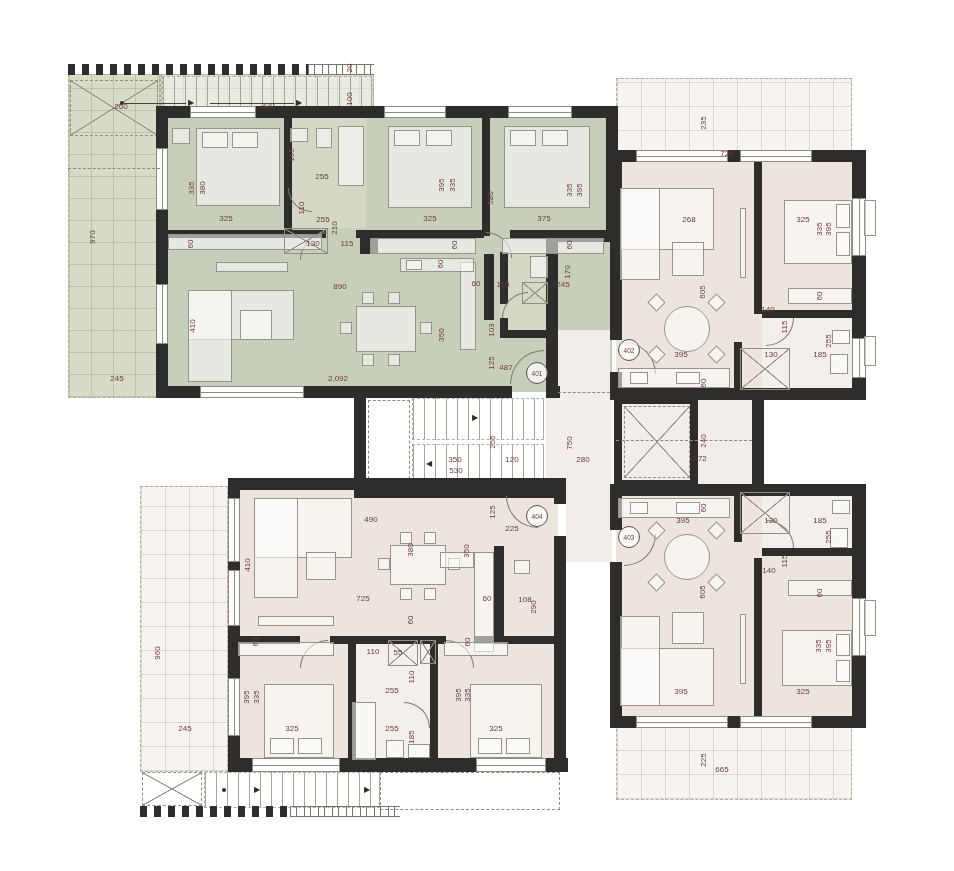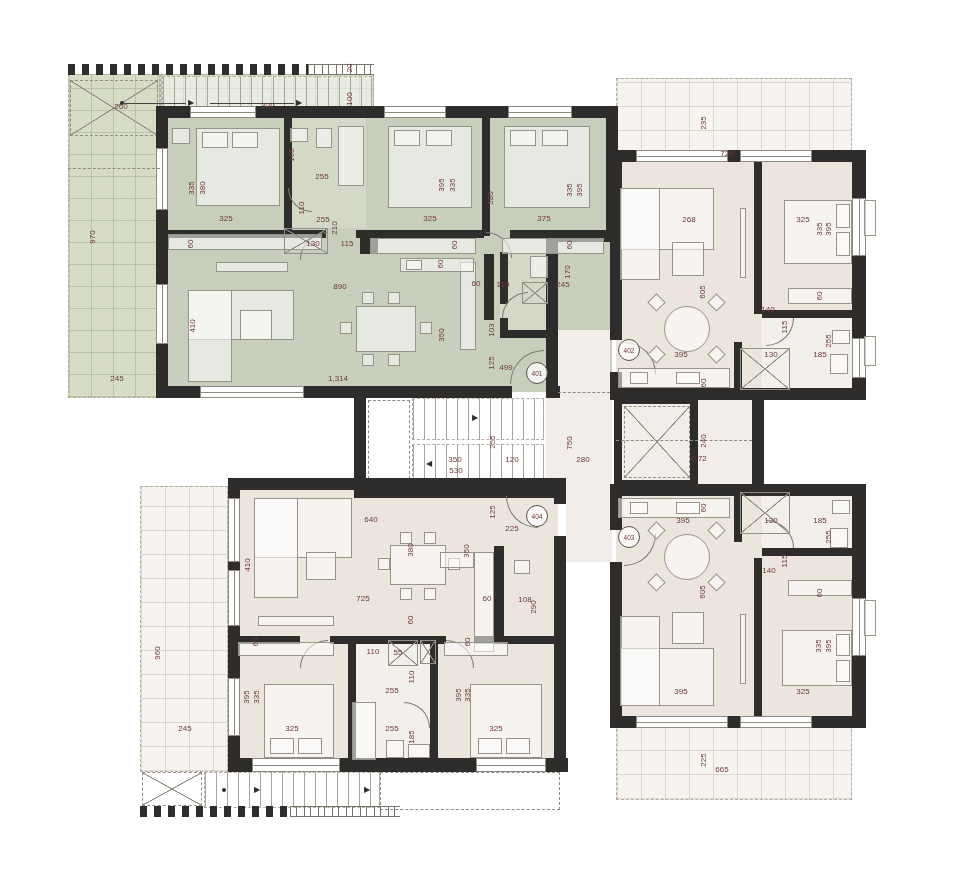--- a/index.html
+++ b/index.html
@@ -306,38 +306,38 @@
       <span class="dim v" style="left: 291px; top: 155px;">165</span>
       <span class="dim" style="left: 322px; top: 176px;">255</span>
       <span class="dim v" style="left: 301px; top: 208px;">110</span>
       <span class="dim" style="left: 323px; top: 219px;">255</span>
       <span class="dim v" style="left: 334px; top: 228px;">210</span>
       <span class="dim" style="left: 313px; top: 243px;">130</span>
       <span class="dim" style="left: 347px; top: 243px;">115</span>
       <span class="dim" style="left: 340px; top: 286px;">890</span>
       <span class="dim v" style="left: 192px; top: 326px;">410</span>
       <span class="dim v" style="left: 441px; top: 335px;">350</span>
-      <span class="dim" style="left: 338px; top: 378px;">1,314</span>
+      <span class="dim" style="left: 338px; top: 378px;">2,092</span>
       <span class="dim v" style="left: 441px; top: 185px;">395</span>
       <span class="dim v" style="left: 452px; top: 185px;">335</span>
       <span class="dim" style="left: 430px; top: 218px;">325</span>
       <span class="dim v" style="left: 490px; top: 198px;">580</span>
       <span class="dim v" style="left: 569px; top: 190px;">335</span>
       <span class="dim v" style="left: 579px; top: 190px;">395</span>
       <span class="dim" style="left: 544px; top: 218px;">375</span>
       <span class="dim v" style="left: 454px; top: 245px;">60</span>
       <span class="dim v" style="left: 569px; top: 245px;">60</span>
       <span class="dim v" style="left: 440px; top: 264px;">60</span>
       <span class="dim" style="left: 476px; top: 283px;">60</span>
       <span class="dim" style="left: 503px; top: 284px;">110</span>
       <span class="dim v" style="left: 567px; top: 272px;">170</span>
       <span class="dim" style="left: 563px; top: 284px;">245</span>
       <span class="dim v" style="left: 491px; top: 330px;">103</span>
       <span class="dim v" style="left: 491px; top: 363px;">125</span>
-      <span class="dim" style="left: 506px; top: 367px;">499</span>
+      <span class="dim" style="left: 506px; top: 367px;">487</span>
       <span class="dim v" style="left: 703px; top: 123px;">235</span>
       <span class="dim" style="left: 727px; top: 153px;">720</span>
       <span class="dim" style="left: 689px; top: 219px;">268</span>
       <span class="dim v" style="left: 702px; top: 292px;">605</span>
       <span class="dim" style="left: 681px; top: 354px;">395</span>
       <span class="dim v" style="left: 703px; top: 383px;">60</span>
       <span class="dim" style="left: 803px; top: 219px;">325</span>
       <span class="dim v" style="left: 819px; top: 229px;">335</span>
       <span class="dim v" style="left: 828px; top: 229px;">395</span>
       <span class="dim v" style="left: 819px; top: 296px;">60</span>
@@ -362,21 +362,21 @@
       <span class="dim v" style="left: 784px; top: 561px;">115</span>
       <span class="dim" style="left: 769px; top: 570px;">140</span>
       <span class="dim v" style="left: 702px; top: 592px;">605</span>
       <span class="dim v" style="left: 819px; top: 593px;">60</span>
       <span class="dim v" style="left: 818px; top: 646px;">335</span>
       <span class="dim v" style="left: 828px; top: 646px;">395</span>
       <span class="dim" style="left: 681px; top: 691px;">395</span>
       <span class="dim" style="left: 803px; top: 691px;">325</span>
       <span class="dim v" style="left: 703px; top: 760px;">225</span>
       <span class="dim" style="left: 722px; top: 769px;">665</span>
-      <span class="dim" style="left: 371px; top: 519px;">640</span>
+      <span class="dim" style="left: 371px; top: 519px;">490</span>
       <span class="dim v" style="left: 492px; top: 512px;">125</span>
       <span class="dim" style="left: 512px; top: 528px;">225</span>
       <span class="dim v" style="left: 247px; top: 565px;">410</span>
       <span class="dim v" style="left: 410px; top: 550px;">380</span>
       <span class="dim v" style="left: 466px; top: 551px;">350</span>
       <span class="dim" style="left: 363px; top: 598px;">725</span>
       <span class="dim" style="left: 487px; top: 598px;">60</span>
       <span class="dim" style="left: 525px; top: 599px;">108</span>
       <span class="dim v" style="left: 533px; top: 607px;">290</span>
       <span class="dim v" style="left: 410px; top: 620px;">60</span>

